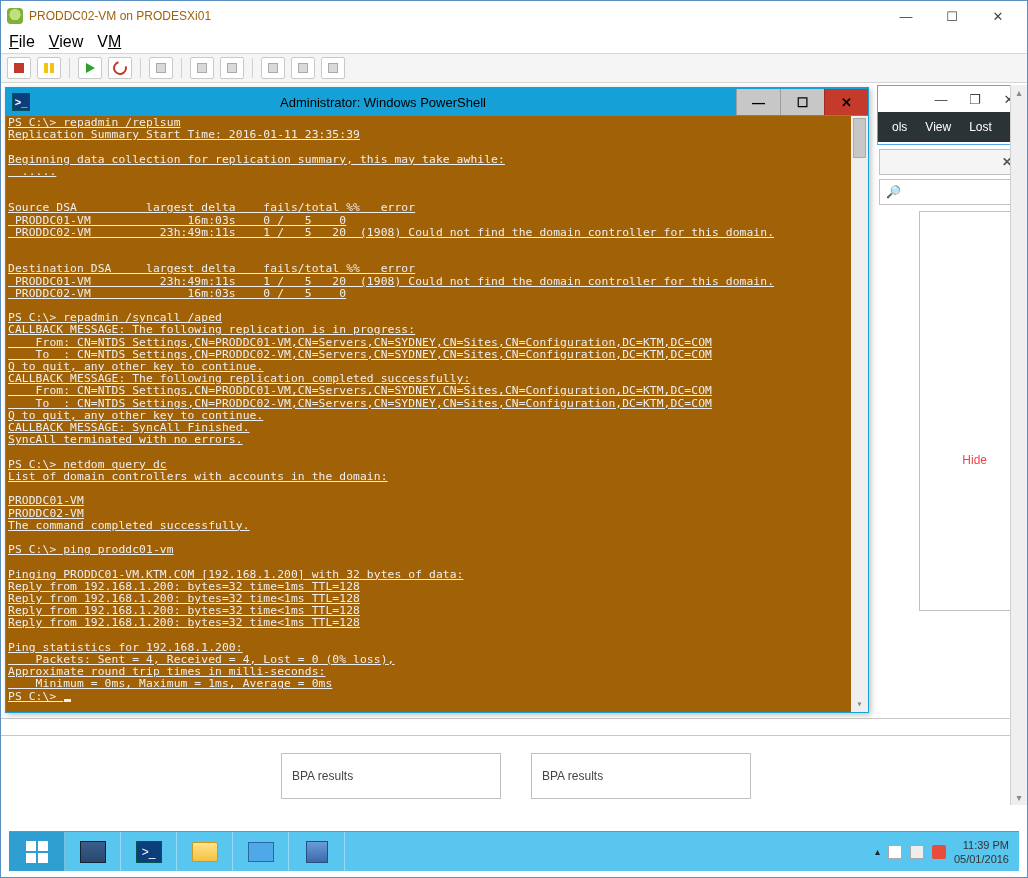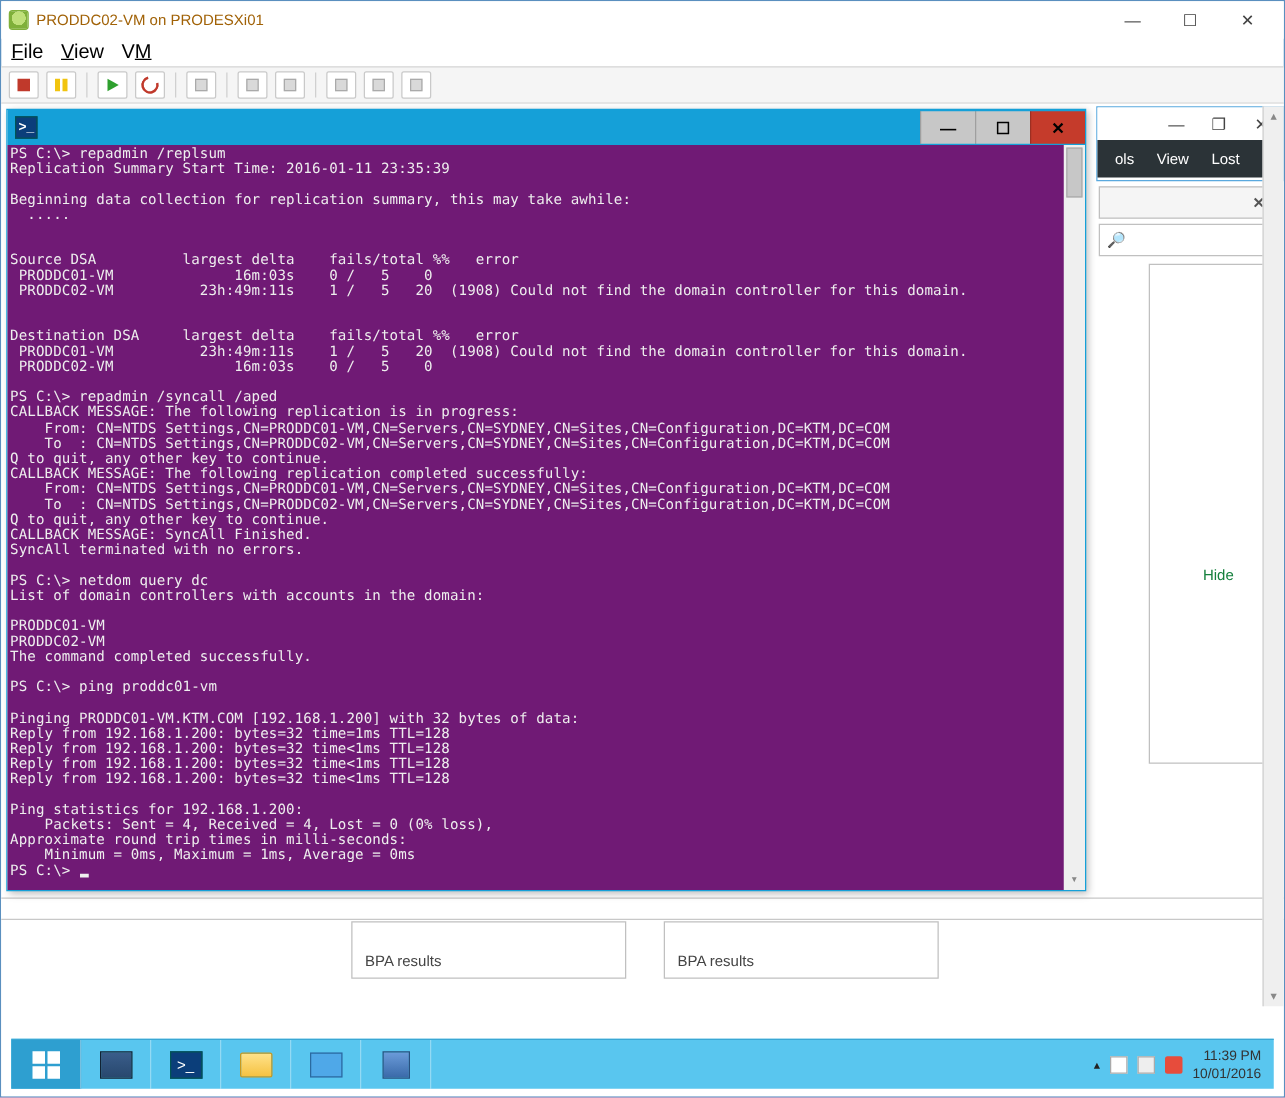--- a/index.html
+++ b/index.html
@@ -80,31 +80,31 @@
 }
 .sm-search {
   position:absolute; top:96px; right:8px; width:140px; height:26px;
   background:#fff; border:1px solid #c0c0c0; display:flex; align-items:center; padding:0 6px; color:#888;
 }
 .sm-content-box {
   position:absolute; top:128px; right:8px; width:100px; height:400px;
   background:#fff; border:1px solid #c0c0c0;
 }
 .sm-hide {
-  position:absolute; top:370px; right:40px; font-size:12px; color:#15803d;
+  position:absolute; top:370px; right:40px; font-size:12px; color:#ef4444;
 }
 .sm-divider {
   position:absolute; left:0; right:0; top:635px; height:18px;
   border-top:1px solid #c8c8c8; border-bottom:1px solid #c8c8c8;
   background:#fff;
 }
 .bpa-box {
-  position:absolute; top:654px; height:46px; width:220px;
+  position:absolute; top:670px; height:46px; width:220px;
   border:1px solid #c0c0c0; background:#fff;
-  display:flex; align-items:flex-end; padding:6px 10px; color:#444;
+  display:flex; align-items:center; padding:6px 10px; color:#444;
 }
 .bpa-left{ left:280px; }
 .bpa-right{ left:530px; }
 .vscroll {
   position:absolute; right:0; top:2px; bottom:72px; width:17px;
   background:#efefef; border-left:1px solid #d0d0d0;
 }
 .vscroll::before{content:"▴";display:block;text-align:center;color:#888;font-size:10px;margin-top:2px}
 .vscroll::after{content:"▾";display:block;text-align:center;color:#888;font-size:10px;position:absolute;bottom:2px;left:0;right:0}
 
@@ -125,25 +125,26 @@
   width:18px;height:18px;background:#0b3e7a;border:1px solid #055;
   display:flex;align-items:center;justify-content:center;color:#fff;font-size:11px;font-weight:bold;
 }
 .ps-btns{display:flex}
 .ps-btn{width:44px;height:26px;display:flex;align-items:center;justify-content:center;border-left:1px solid rgba(0,0,0,.2);background:#c7c7c7}
 .ps-btn.min{background:#c7c7c7}
 .ps-btn.max{background:#c7c7c7}
 .ps-btn.close{background:#c53b2b;color:#000}
 .ps-btn span{font-size:13px;font-weight:bold}
 .ps-body{
-  flex:1; background:#701a75; color:#eee;
+  flex:1; background:#a16207; color:#eee;
   font-family:"Lucida Console","Consolas",monospace; font-size:11.3px;
   white-space:pre; overflow:hidden; padding:1px 2px;
   line-height: 12.2px; letter-spacing:0.1px;
   position:relative;
+  text-decoration:underline;
 }
 .ps-scroll{position:absolute;right:0;top:0;bottom:0;width:17px;background:#efefef}
 .ps-scroll .thumb{position:absolute;left:2px;right:2px;top:2px;height:40px;background:#c7c7c7;border:1px solid #aaa}
 .ps-scroll::after{content:"▾";position:absolute;bottom:2px;left:0;right:0;text-align:center;color:#888;font-size:10px}
 .cursor{display:inline-block;width:7px;height:3px;background:#eee;vertical-align:bottom;margin-bottom:1px;margin-left:1px;}
 
 
 .taskbar{
   position:absolute; left:8px; right:8px; bottom:6px; height:40px;
   background:#59c6ef;
@@ -260,20 +261,21 @@
         <span>BPA results</span>
       </div>
     <div class="bpa-box bpa-right">
         <span>BPA results</span>
       </div>
     <div class="vscroll"></div>
 
     <div class="ps-window">
       <div class="ps-titlebar">
         <div class="ps-icon">&gt;_</div>
+        <div class="ps-titlebar-center">Administrator: Windows PowerShell</div>
         <div class="ps-btns">
           <div class="ps-btn min">
               <span>—</span>
             </div>
           <div class="ps-btn max">
               <span>☐</span>
             </div>
           <div class="ps-btn close">
               <span>✕</span>
             </div>
@@ -357,19 +359,19 @@
             <div class="stack-ico"></div>
           </div>
       </div>
       <div class="task-right">
         <span class="tri">▴</span>
         <div class="tray-ico flag"></div>
         <div class="tray-ico net"></div>
         <div class="tray-ico speak"></div>
         <div class="clock">
           <div>11:39 PM</div>
-          <div>10/01/2016</div>
+          <div>05/01/2016</div>
         </div>
       </div>
     </div>
 
   </div>
 </div>
 
 </body></html>

